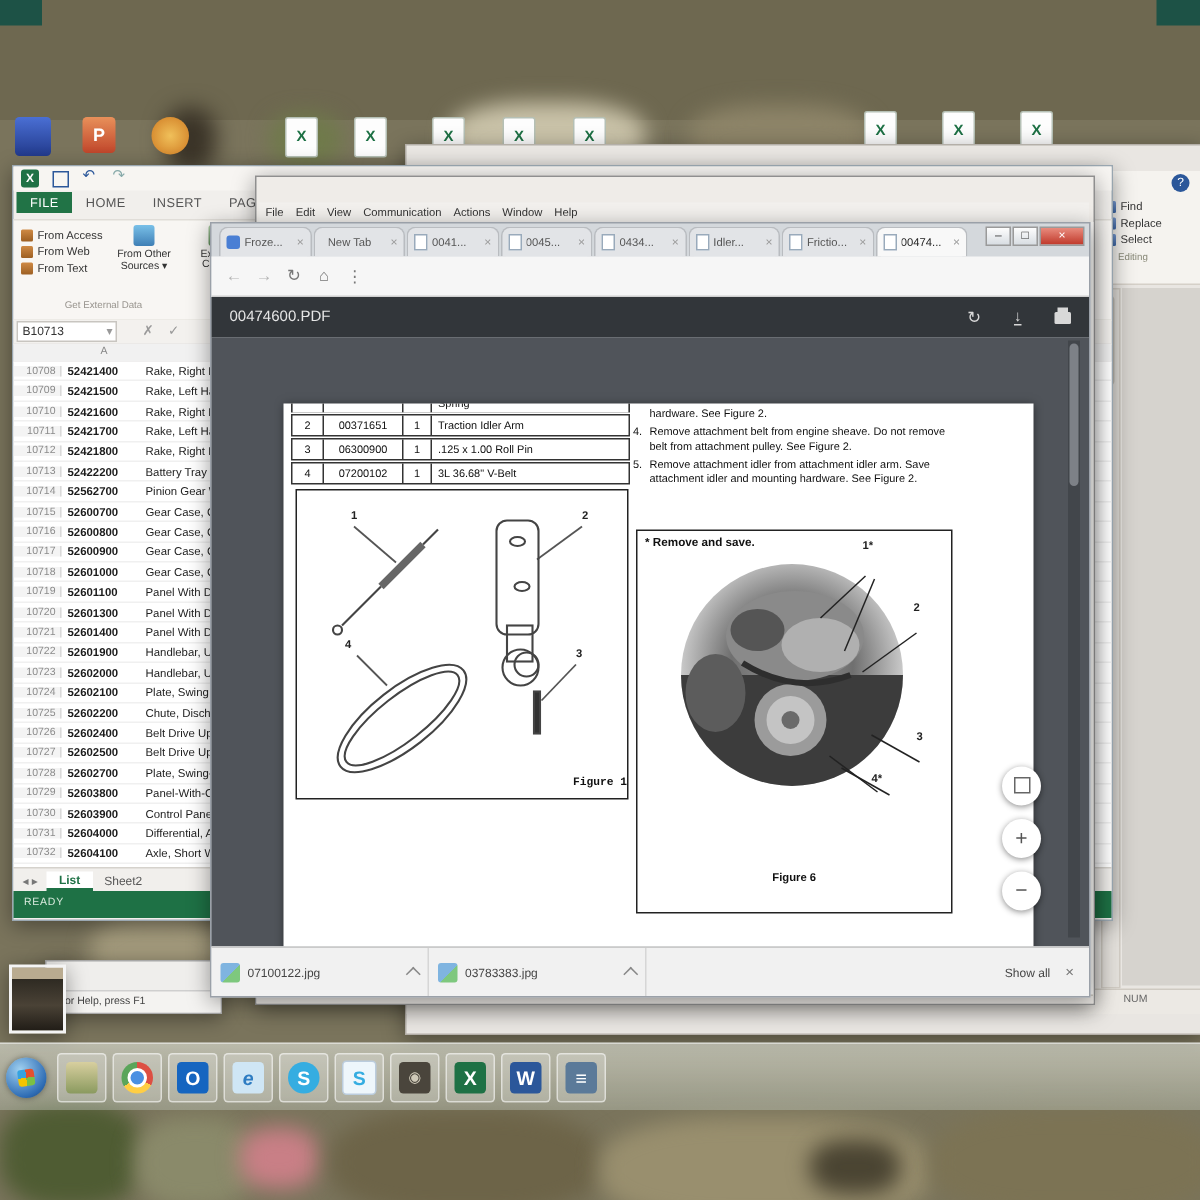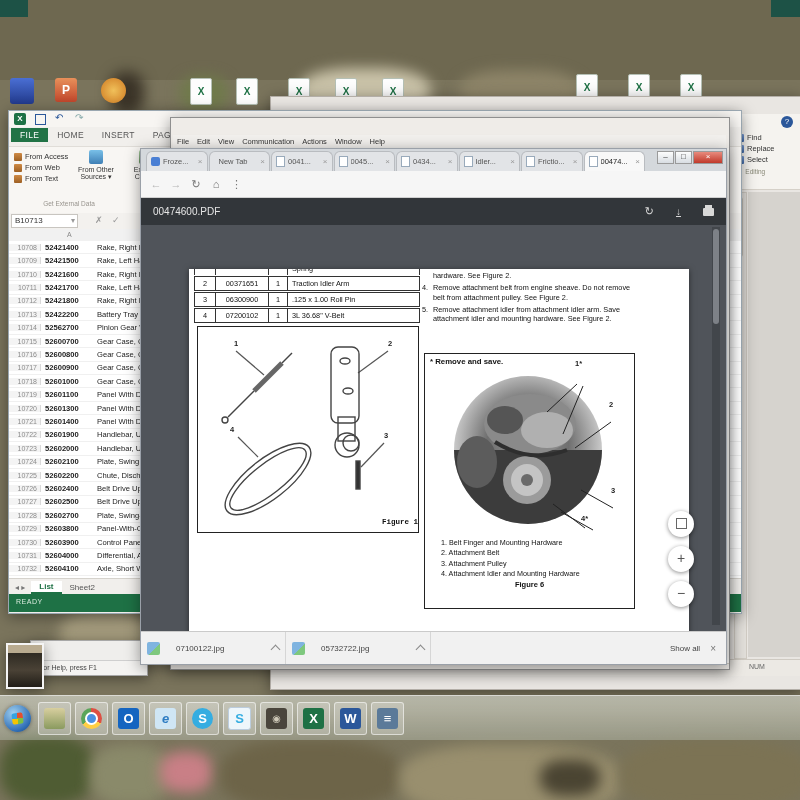--- a/index.html
+++ b/index.html
@@ -32,21 +32,21 @@
   .tab.active{background:#f8f8f8;color:#222;z-index:3;}
   .fav{width:9px;height:9px;flex:0 0 auto;border-radius:2px;}
   .fav-blue{background:#4a7fd4;}
   .fav-doc{background:#fff;border:1px solid #9ab;width:7px;height:9px;border-radius:0;}
   .fav-none{visibility:hidden;width:2px;}
   .tablabel{flex:1;overflow:hidden;white-space:nowrap;}
   .tabclose{color:#999;font-size:8px;flex:0 0 auto;}
   .navic{width:18px;height:18px;border-radius:50%;text-align:center;line-height:18px;font-size:11px;color:#777;}
   .circlebtn{position:absolute;width:26px;height:26px;border-radius:50%;background:#fff;box-shadow:0 1px 4px rgba(0,0,0,.45);
     text-align:center;line-height:24px;font-size:14px;color:#555;}
-  .chip{display:flex;align-items:center;gap:16px;width:132px;padding:0 6px;border-right:1px solid #d6d6d6;height:100%;}
+  .chip{display:flex;align-items:center;gap:5px;width:132px;padding:0 6px;border-right:1px solid #d6d6d6;height:100%;}
   .chipico{width:13px;height:13px;border-radius:2px;background:linear-gradient(135deg,#7fb4e0 55%,#7ec87e 55%);flex:0 0 auto;}
   .chipname{font-size:8px;color:#444;flex:1;white-space:nowrap;overflow:hidden;}
   .chev{width:6px;height:6px;border-left:1.5px solid #888;border-top:1.5px solid #888;transform:rotate(45deg);margin-top:3px;flex:0 0 auto;}
   
   .page{position:absolute;background:#fff;color:#111;}
   .ptr{display:flex;border:1px solid #333;border-top:none;font-size:7.3px;align-items:center;height:13px;}
   .pt-i{width:20px;text-align:center;border-right:1px solid #333;flex:0 0 auto;height:100%;line-height:13px;}
   .pt-p{width:52px;text-align:center;border-right:1px solid #333;flex:0 0 auto;height:100%;line-height:13px;}
   .pt-q{width:18px;text-align:center;border-right:1px solid #333;flex:0 0 auto;height:100%;line-height:13px;}
   .pt-d{padding-left:4px;flex:1;white-space:nowrap;overflow:hidden;}
@@ -585,27 +585,20 @@
                 <path d="M148 14 L128 62"></path>
               <path d="M176 50 L140 76"></path>
               <path d="M178 136 L146 118"></path>
               <path d="M150 156 L118 132"></path>
                 <path d="M158 158 L126 140"></path>
             </g>
           </svg>
           <span>
             
           <span class="callout f2c1" style="left: 150px; top: 5px;">1*</span><span class="callout f2c2" style="left: 184px; top: 46px;">2</span><span class="callout f2c3" style="left: 186px; top: 132px;">3</span><span class="callout f2c4" style="left: 156px; top: 160px;">4*</span></span>
-          <div class="abs" style="left:16px;top:184px;">
-
-          <div class="legline">1. Belt Finger and Mounting Hardware</div>
-              <div class="legline">2. Attachment Belt</div>
-              <div class="legline">3. Attachment Pulley</div>
-              <div class="legline">4. Attachment Idler and Mounting Hardware</div>
-            </div>
           <div style="position:absolute;left:0;right:0;top:226px;text-align:center;font-size:7.5px;font-weight:bold;">Figure 6</div>
         </div>
 
         <div class="abs" style="left:10px;top:370px;width:430px;height:2px;background:#333;"></div>
         <span style="position:absolute;left:12px;top:375px;font-size:6.3px;color:#222;">© Copyright 2005 - Ariens Company - P.O. Box 157 - Brillion, WI  54110-0157</span>
         <span style="position:absolute;right:14px;top:375px;font-size:6.3px;color:#222;">00474600  11/05  Page 1 of 3</span>
       </div>
 
       <div class="abs" style="right:6px;top:2px;width:8px;height:398px;background:#42464b;">
         <div class="abs" style="left:1px;top:2px;width:6px;height:95px;background:#7d8187;border-radius:3px;"></div>
@@ -623,21 +616,21 @@
 
           <div class="chip">
             <span class="chipico"></span>
             <span class="chipname">07100122.jpg</span>
             <span class="chev"></span>
           </div>
 
 
           <div class="chip">
             <span class="chipico"></span>
-            <span class="chipname">05732722.jpg</span>
+            <span class="chipname">03783383.jpg</span>
             <span class="chev"></span>
           </div>
         </div>
       <span style="margin-left:auto;font-size:8px;color:#444;">Show all</span>
       <span style="font-size:10px;color:#777;padding:0 10px;">×</span>
     </div>
   </div>
 
   <div class="abs" style="left:0;top:695px;width:800px;height:45px;background:linear-gradient(rgba(225,228,218,.62),rgba(180,186,172,.5));border-top:1px solid rgba(255,255,255,.65);display:flex;align-items:center;gap:4px;padding-left:4px;box-sizing:border-box;">
     <div style="width:27px;height:27px;border-radius:50%;background:radial-gradient(circle at 35% 30%,#9fd0f0,#2f6db5 70%,#1b3f70);box-shadow:0 0 4px rgba(0,0,0,.4);position:relative;flex:0 0 auto;margin-right:3px;">

